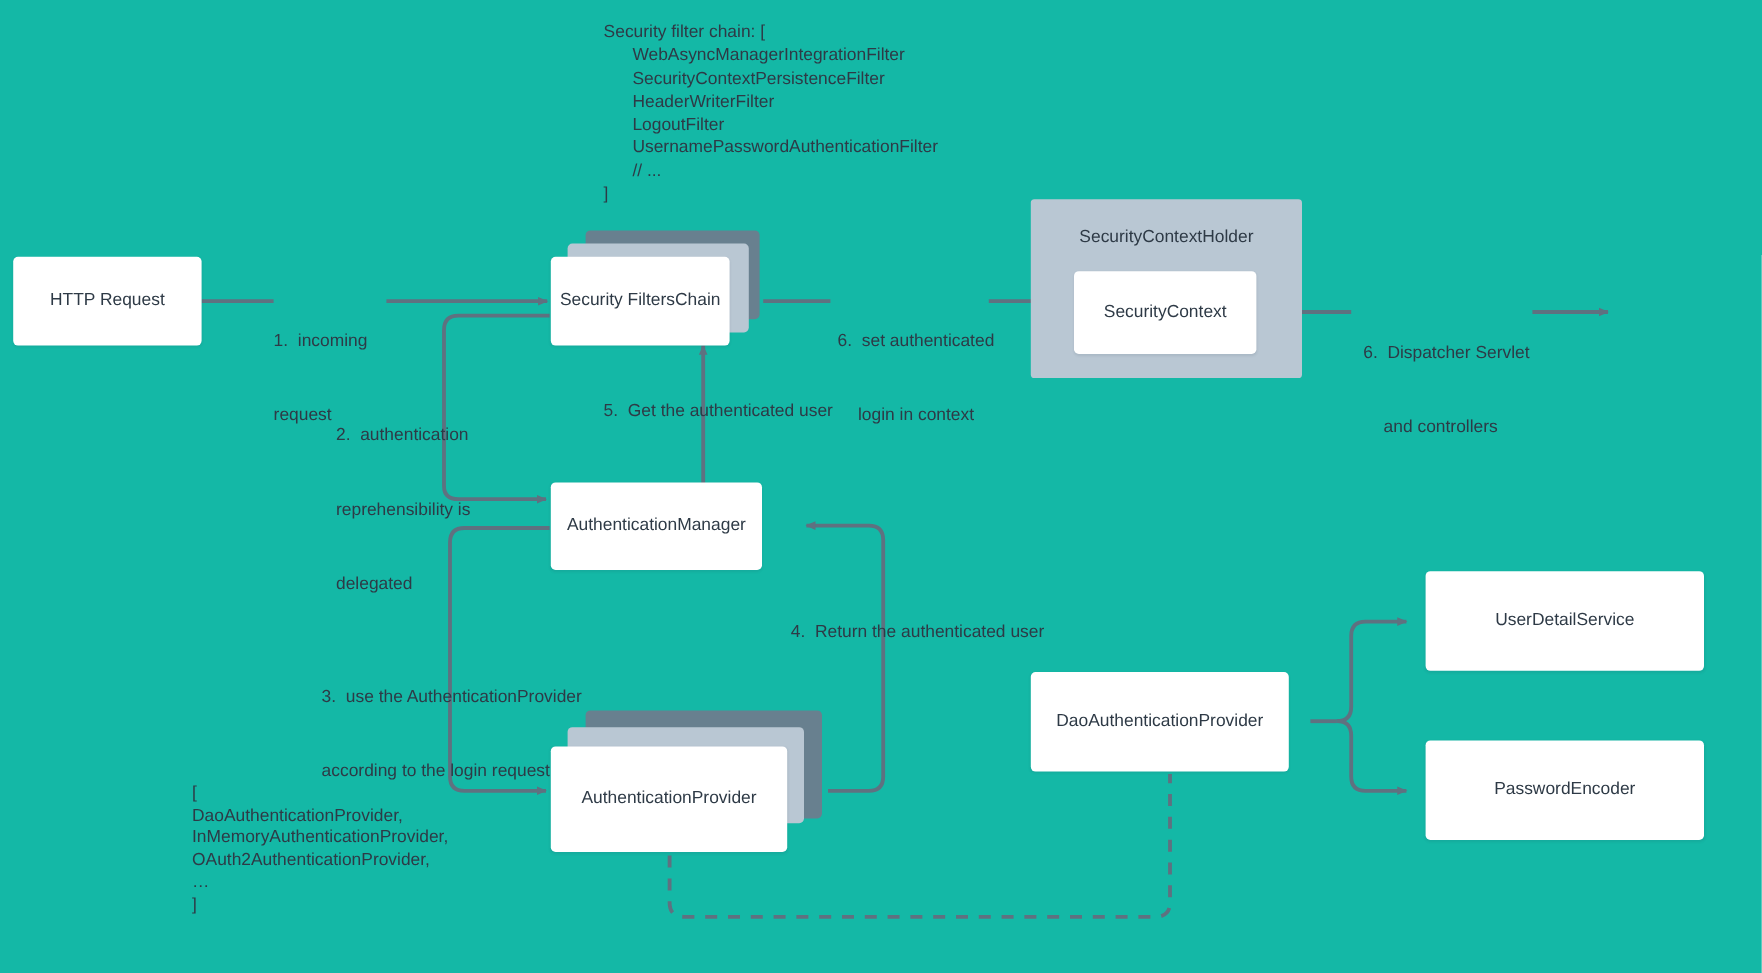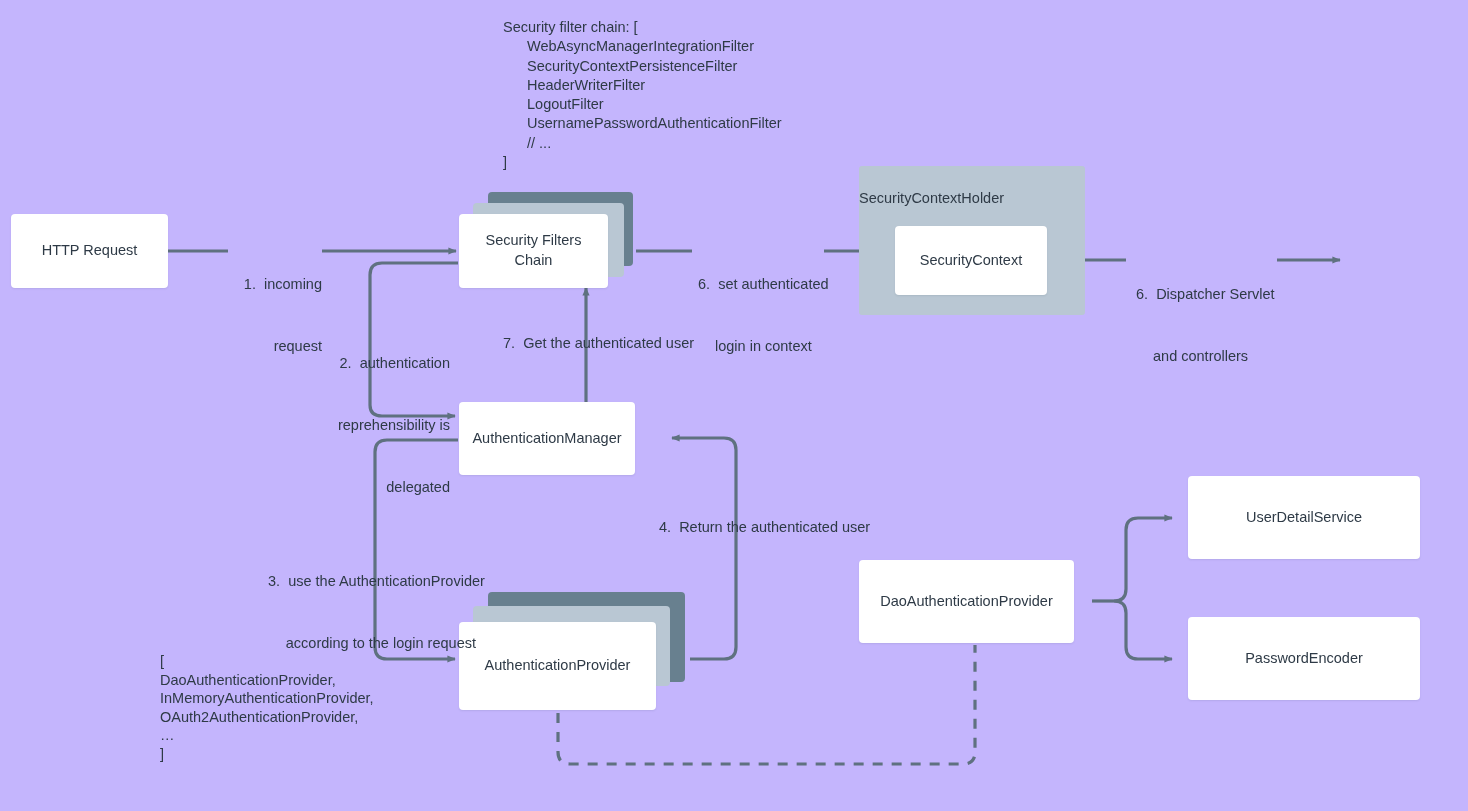--- a/index.html
+++ b/index.html
@@ -10,21 +10,21 @@
   body {
     width: 1468px;
     height: 811px;
     overflow: hidden;
     font-family: "Liberation Sans", sans-serif;
   }
   #canvas {
     position: relative;
     width: 1468px;
     height: 811px;
-    background: #c4b5fd;
+    background: #14b8a6;
   }
   #wires {
     position: absolute;
     left: 0;
     top: 0;
     width: 1468px;
     height: 811px;
     pointer-events: none;
   }
   .node {
@@ -59,33 +59,33 @@
     box-sizing: border-box;
     background: #b9c7d3;
     border-radius: 3px;
     z-index: 3;
   }
   .holder-title {
     position: absolute;
     left: 0;
     right: 0;
     top: 24px;
-    text-align: left;
+    text-align: center;
     color: #2e3a46;
     font-size: 14.5px;
   }
   .caption {
     position: absolute;
     color: #2e3a46;
     font-size: 14.5px;
     line-height: 1.42;
     z-index: 5;
     white-space: pre;
   }
-  .caption.ctr { text-align: right; }
+  .caption.ctr { text-align: left; }
   .codeblock {
     position: absolute;
     color: #2e3a46;
     font-size: 14.5px;
     line-height: 1.33;
     z-index: 5;
   }
   .codeblock div { white-space: pre; }
   .indent { padding-left: 24px; }
   .listblock {
@@ -155,21 +155,21 @@
     <div>InMemoryAuthenticationProvider,</div>
     <div>OAuth2AuthenticationProvider,</div>
     <div>…</div>
     <div>]</div>
   </div>
 
   <div class="node" style="left:11px; top:214px; width:157px; height:74px;">HTTP Request</div>
 
   <div class="stack-back" style="left:488px; top:192px; width:145px; height:74px;"></div>
   <div class="stack-mid" style="left:473px; top:203px; width:151px; height:74px;"></div>
-  <div class="node" style="left:459px; top:214px; width:149px; height:74px; flex-direction:column;">
+  <div class="node" style="left:459px; top:214px; width:149px; height:74px; flex-direction:row;">
     <span>Security Filters</span>
     <span>Chain</span>
   </div>
 
   <div class="holder" style="left:859px; top:166px; width:226px; height:149px;">
     <div class="holder-title">SecurityContextHolder</div>
   </div>
   <div class="node" style="left:895px; top:226px; width:152px; height:69px;">SecurityContext</div>
 
   <div class="node" style="left:459px; top:402px; width:176px; height:73px;">AuthenticationManager</div>
@@ -193,21 +193,21 @@
     <div>delegated</div>
   </div>
 
   <div class="caption ctr" style="left:268px; top:530px; width:208px;">
     <div>3.  use the AuthenticationProvider</div>
     <div>according to the login request</div>
   </div>
 
   <div class="caption" style="left:639px; top:517px;margin-left:20px;">4.  Return the authenticated user</div>
 
-  <div class="caption" style="left:503px; top:333px;">7.  Get the authenticated user</div>
+  <div class="caption" style="left:503px; top:333px;">5.  Get the authenticated user</div>
 
   <div class="caption" style="left:698px; top:233px;">
     <div>6.  set authenticated</div>
     <div style="padding-left:17px;">login in context</div>
   </div>
 
   <div class="caption" style="left:1136px; top:243px;">
     <div>6.  Dispatcher Servlet</div>
     <div style="padding-left:17px;">and controllers</div>
   </div>

